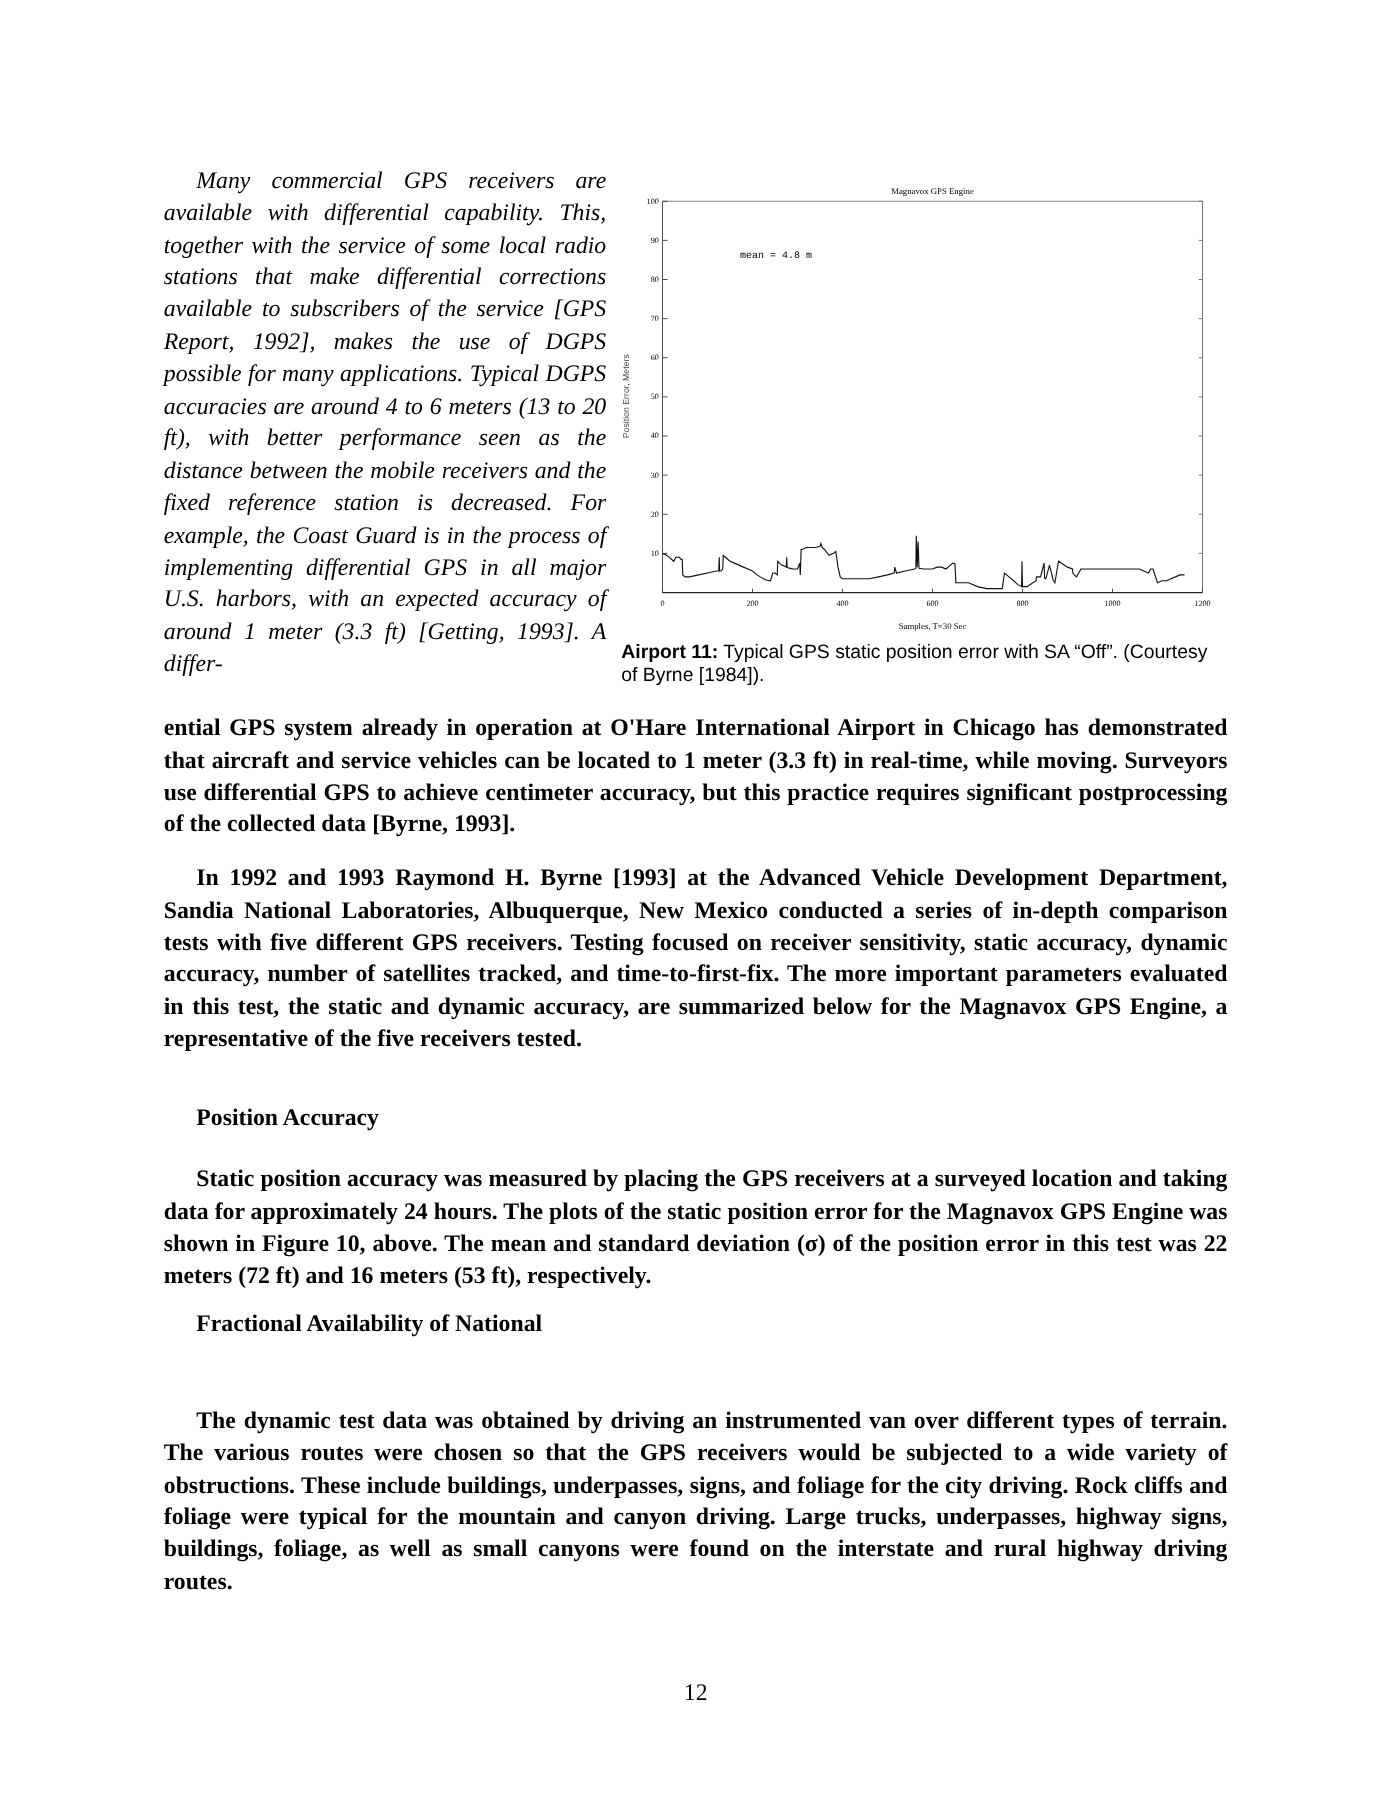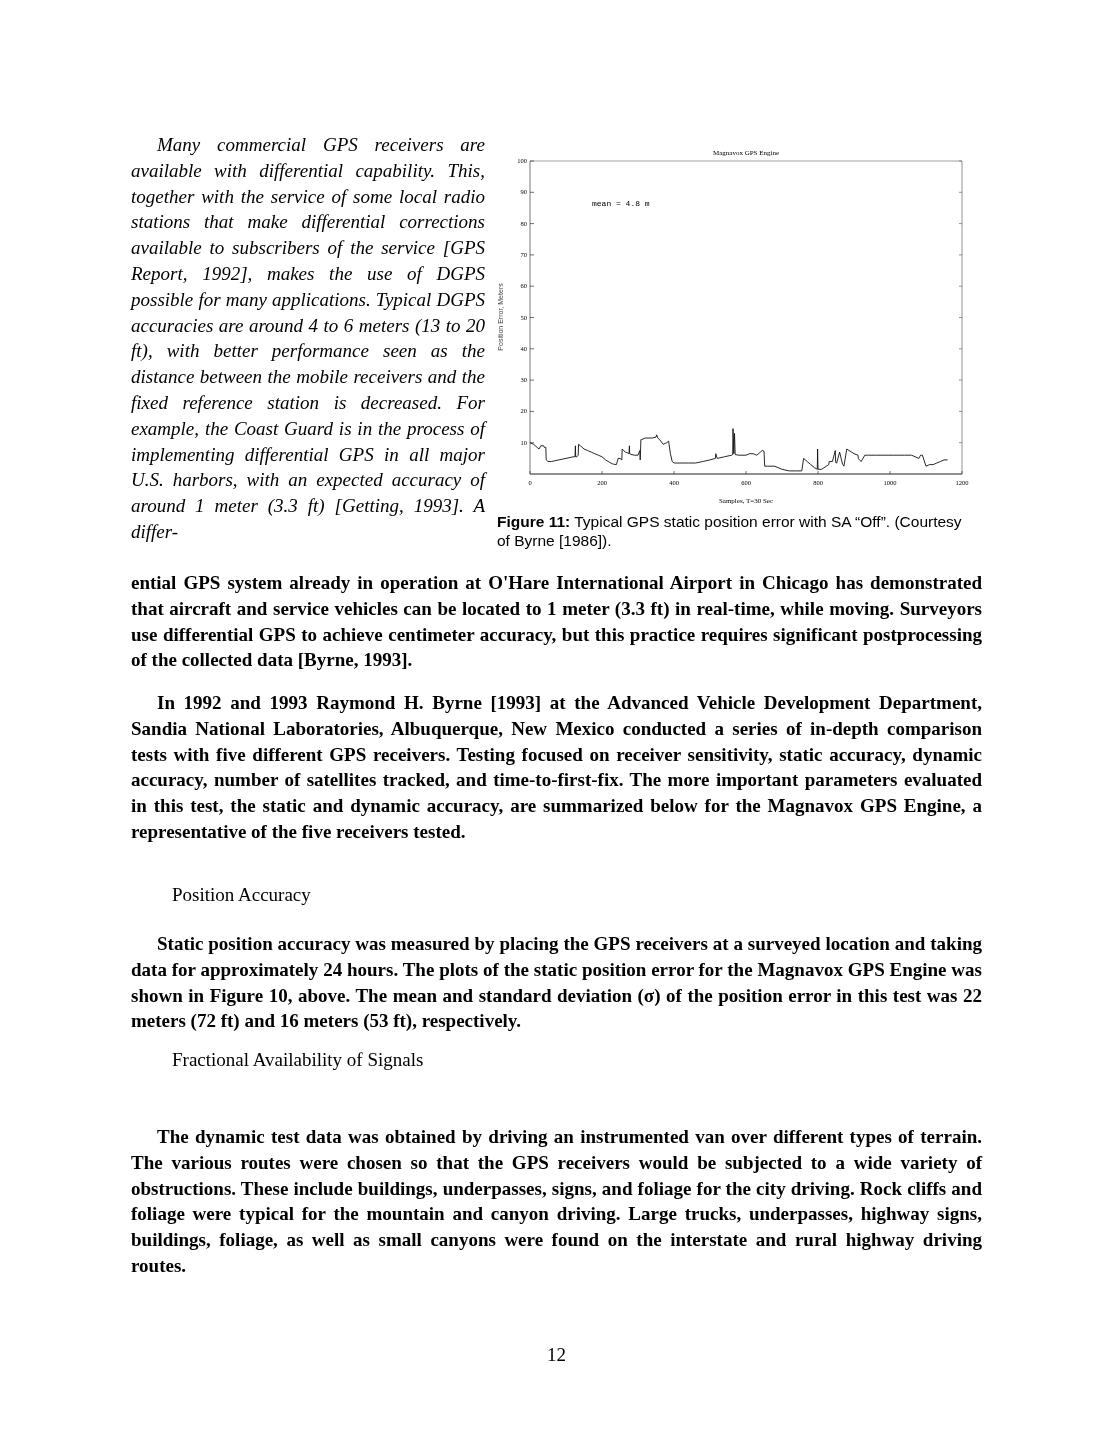--- a/index.html
+++ b/index.html
@@ -1,40 +1,40 @@
 <!DOCTYPE html>
 <html><head>
 <meta charset="utf-8">
 <style>
   html, body { margin:0; padding:0; background:#fff; }
   body { width:1113px; height:1440px; position:relative; overflow:hidden; font-family:"Liberation Serif", "DejaVu Serif", serif; color:#000; }
   .p { position:absolute; font-size:19px; line-height:25.8px; text-align:justify; margin:0; }
   .narrow { left:131px; width:354px; top:132px;font-style:italic; }
   .wide { left:131px; width:851px;font-weight:bold; }
   .indent { text-indent:26px; }
-  .h { position:absolute; left:172px; font-weight:normal; font-size:19px; }
+  .h { position:absolute; left:157px; font-weight:bold; font-size:19px; }
   .cap { position:absolute; left:497px; top:512px; width:480px; font-family:"Liberation Sans", "DejaVu Sans", sans-serif; font-size:15.5px; line-height:19px; }
   .cap b { font-weight:bold; }
   #chart { position:absolute; left:490px; top:140px; }
   .pnum { position:absolute; left:0; width:1113px; top:1344px; text-align:center; font-size:19px; }
 </style>
 </head>
 <body>
 
 <p class="p narrow indent">Many commercial GPS receivers are available with differential capability. This, together with the service of some local radio stations that make differential corrections available to subscribers of the service [GPS Report, 1992], makes the use of DGPS possible for many applications. Typical DGPS accuracies are around 4 to 6 meters (13 to 20 ft), with better performance seen as the distance between the mobile receivers and the fixed reference station is decreased. For example, the Coast Guard is in the process of implementing differential GPS in all major U.S. harbors, with an expected accuracy of around 1 meter (3.3 ft) [Getting, 1993]. A differ-</p>
 
 <p class="p wide last-line-none" style="top:570px;">ential GPS system already in operation at O'Hare International Airport in Chicago has demonstrated that aircraft and service vehicles can be located to 1 meter (3.3 ft) in real-time, while moving. Surveyors use differential GPS to achieve centimeter accuracy, but  this practice requires significant postprocessing of the collected data [Byrne, 1993].</p>
 
 <p class="p wide indent" style="top:690px;">In 1992 and 1993 Raymond H. Byrne [1993] at the Advanced Vehicle Development Department, Sandia National Laboratories, Albuquerque, New Mexico conducted a series of in-depth comparison tests with five different GPS receivers. Testing focused on receiver sensitivity, static accuracy, dynamic accuracy, number of satellites tracked, and time-to-first-fix. The more important parameters evaluated in this test, the static and dynamic accuracy, are summarized below for the Magnavox GPS Engine, a representative of the five receivers tested.</p>
 
 <div class="h" style="top:884px;">Position Accuracy</div>
 
 <p class="p wide indent" style="top:931px;">Static position accuracy was measured by placing the GPS receivers at a surveyed location and taking data for approximately 24 hours. The plots of the static position error for the Magnavox GPS Engine was shown in Figure 10, above. The mean and standard deviation (σ) of the position error in this test was 22 meters (72 ft) and 16 meters (53 ft), respectively.</p>
 
-<div class="h" style="top:1049px;">Fractional Availability of Signals</div>
+<div class="h" style="top:1049px;">Fractional Availability of National</div>
 
 <p class="p wide indent" style="top:1124px;">The dynamic test data was obtained by driving an instrumented van over different types of terrain. The various routes were chosen so that the GPS receivers would be subjected to a wide variety of obstructions. These include buildings, underpasses, signs, and foliage for the city driving. Rock cliffs and foliage were typical for the mountain and canyon driving. Large trucks, underpasses, highway signs, buildings, foliage, as well as small canyons were found on the interstate and rural highway driving routes.</p>
 
 <svg id="chart" width="485" height="370">
   <text id="chart-title" x="256" y="15" font-size="7" text-anchor="middle" font-family="Liberation Serif, serif">Magnavox GPS Engine</text>
   <text id="chart-ylabel" font-size="7" text-anchor="middle" font-family="Liberation Sans, sans-serif" fill="#444" transform="translate(13,177) rotate(-90)">Position Error, Meters</text>
   <text id="chart-xlabel" x="256" y="363" font-size="7" text-anchor="middle" font-family="Liberation Serif, serif">Samples, T=30 Sec</text>
   <text id="chart-annotation" x="102" y="66" font-size="8" font-family="Liberation Mono, monospace">mean = 4.8 m</text>
   <g id="chart-axes">
       <line x1="40" y1="334" x2="472" y2="334" stroke="#222" stroke-width="1"></line>
@@ -87,16 +87,16 @@
       <line x1="40" y1="21" x2="44" y2="21" stroke="#333" stroke-width="0.7"></line>
       <line x1="472" y1="21" x2="469" y2="21" stroke="#666" stroke-width="0.7"></line>
       <text x="37" y="23" font-size="6.5" text-anchor="end" font-family="Liberation Serif, serif">100</text>
     </g>
   <g id="chart-series">
       <polyline points="40.0,302.7 43.6,304.3 47.2,307.4 49.0,309.0 50.8,305.8 53.7,305.8 54.4,307.4 55.8,307.4 56.2,319.9 58.0,321.5 61.6,321.5 68.8,319.9 76.0,318.4 83.2,316.8 85.0,316.8 85.4,305.8 85.7,316.8 86.8,316.8 88.2,315.2 88.6,304.3 90.4,305.8 94.0,309.0 97.6,310.5 101.2,312.1 104.8,313.7 108.4,315.2 112.0,316.8 115.6,319.9 119.2,322.1 122.8,324.0 126.4,324.6 128.2,318.4 130.0,318.4 131.8,319.9 132.2,309.0 133.6,310.5 135.4,312.1 137.2,312.7 139.0,313.7 139.4,305.8 139.7,313.7 140.8,314.3 144.4,315.2 148.0,315.2 149.8,310.5 150.2,319.9 150.5,312.1 150.9,299.6 151.6,299.6 155.2,298.0 158.8,298.0 162.4,298.0 166.0,297.1 166.7,294.9 167.8,298.0 169.6,299.6 173.2,304.3 176.8,302.7 178.6,301.1 180.4,313.7 182.2,321.5 184.0,323.0 191.2,323.0 198.4,323.0 205.6,323.0 212.8,321.5 220.0,319.9 225.4,318.4 225.8,313.7 227.2,318.4 234.4,316.8 241.6,315.2 242.7,314.6 243.0,288.6 243.8,313.7 244.5,293.3 245.2,314.6 248.8,315.2 256.0,315.2 259.6,313.7 263.2,313.7 266.8,315.2 270.4,312.1 272.2,310.5 274.0,311.2 274.7,326.2 277.6,326.2 284.8,326.2 292.0,329.3 299.2,330.9 301.0,330.9 306.4,330.9 311.8,330.9 313.6,318.4 317.2,321.5 320.8,324.6 324.4,327.7 327.3,329.3 327.6,309.0 328.0,329.3 328.7,329.3 331.6,329.3 338.8,324.6 339.2,321.5 342.4,321.5 345.3,310.5 345.6,321.5 346.0,323.0 346.7,323.0 349.6,312.1 352.5,324.0 352.8,324.6 353.2,325.2 353.9,326.2 356.8,309.0 364.0,313.7 368.0,315.2 368.3,318.4 369.4,319.9 371.2,321.5 374.8,315.2 378.4,315.2 382.0,315.2 385.6,315.2 392.8,315.2 400.0,315.2 403.6,315.2 407.2,315.2 414.4,315.2 421.6,315.2 428.8,318.4 430.6,315.2 431.0,315.2 432.4,315.2 436.0,326.2 439.6,324.6 443.2,324.6 446.8,323.0 450.4,321.5 454.0,319.9 457.6,319.9" fill="none" stroke="#111" stroke-width="0.9"></polyline>
     </g>
 </svg>
 
 <div class="cap">
-  <b>Figure 11:</b><span> Typical GPS static position error with SA “Off”. (Courtesy of Byrne [1986]).</span>
+  <b>Airport 11:</b><span> Typical GPS static position error with SA “Off”. (Courtesy of Byrne [1984]).</span>
 </div>
 
 <div class="pnum">12</div>
 
 </body></html>

